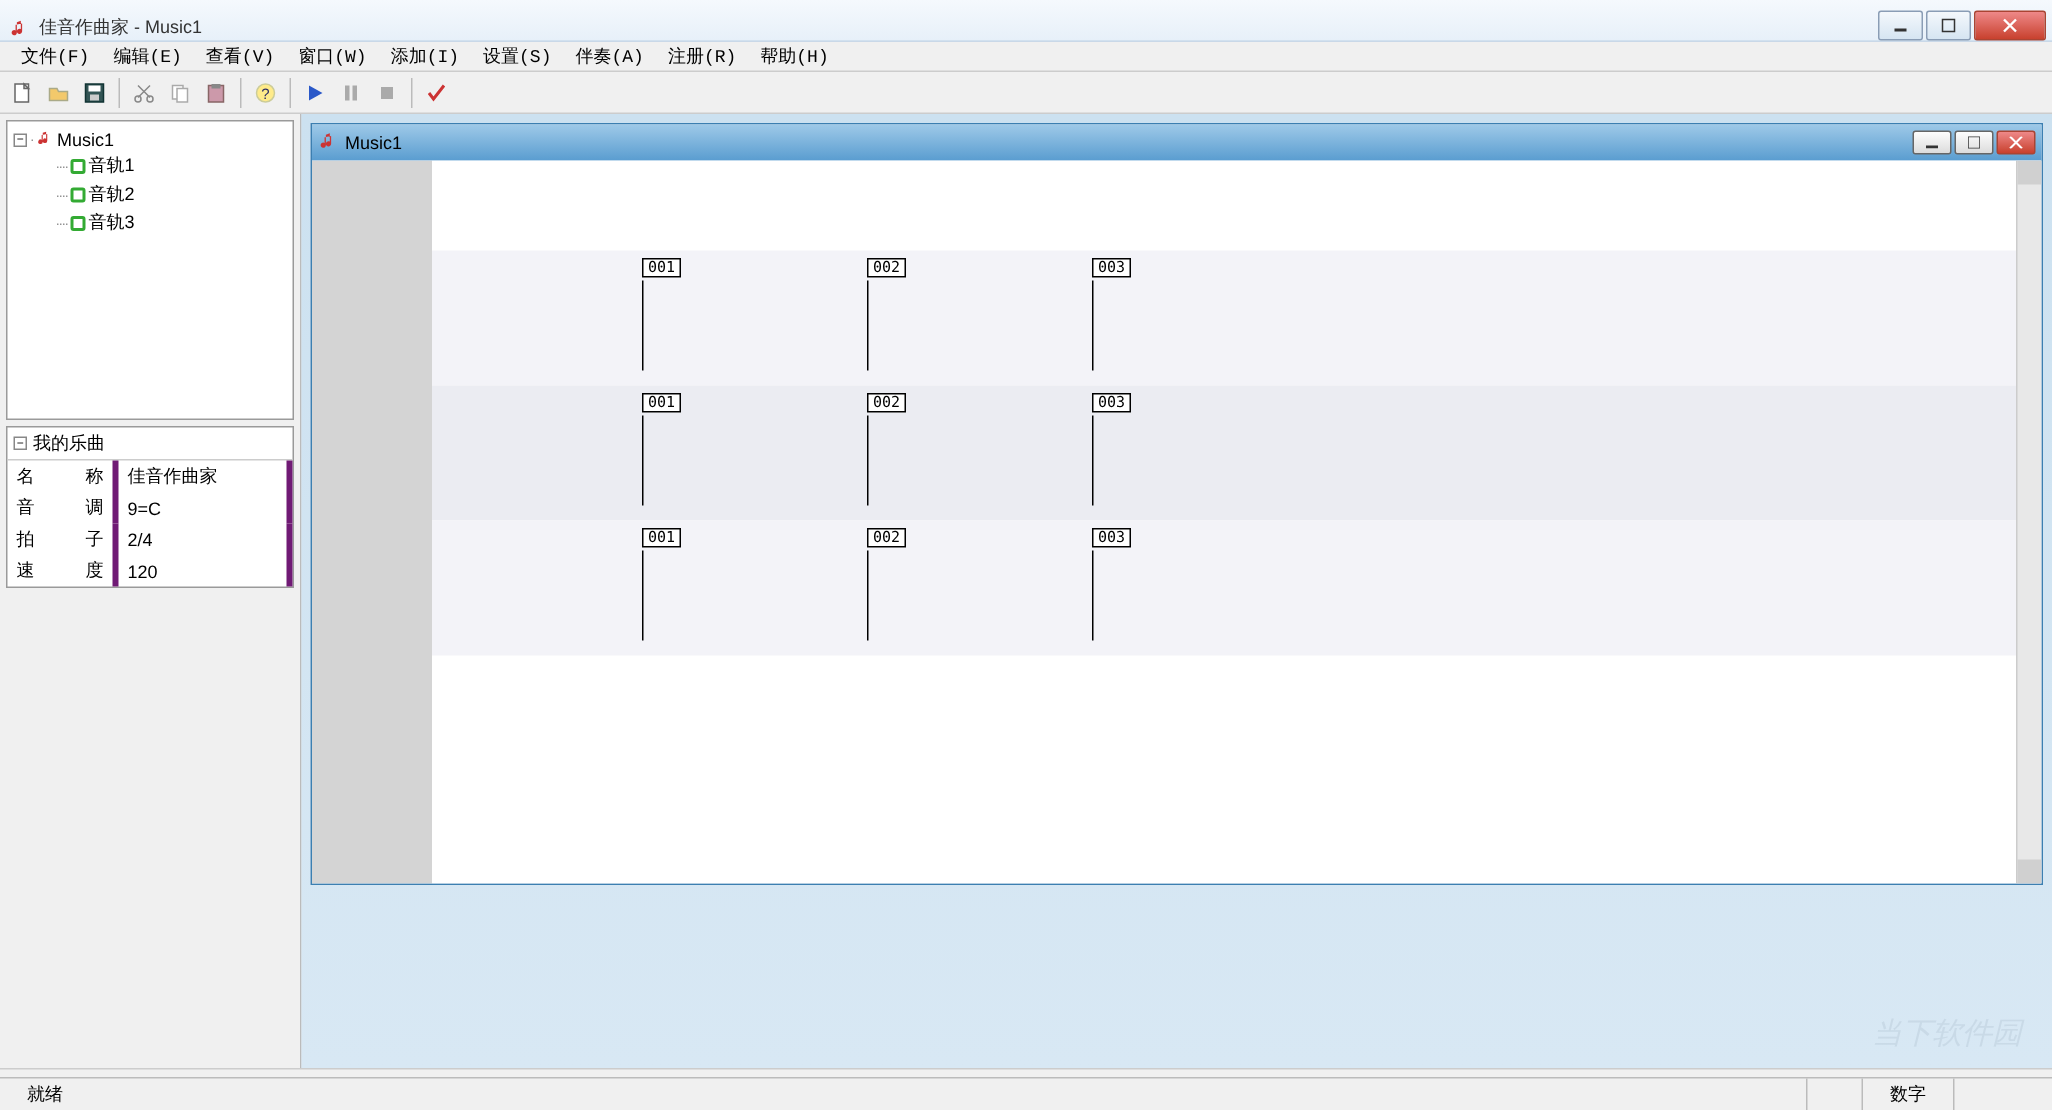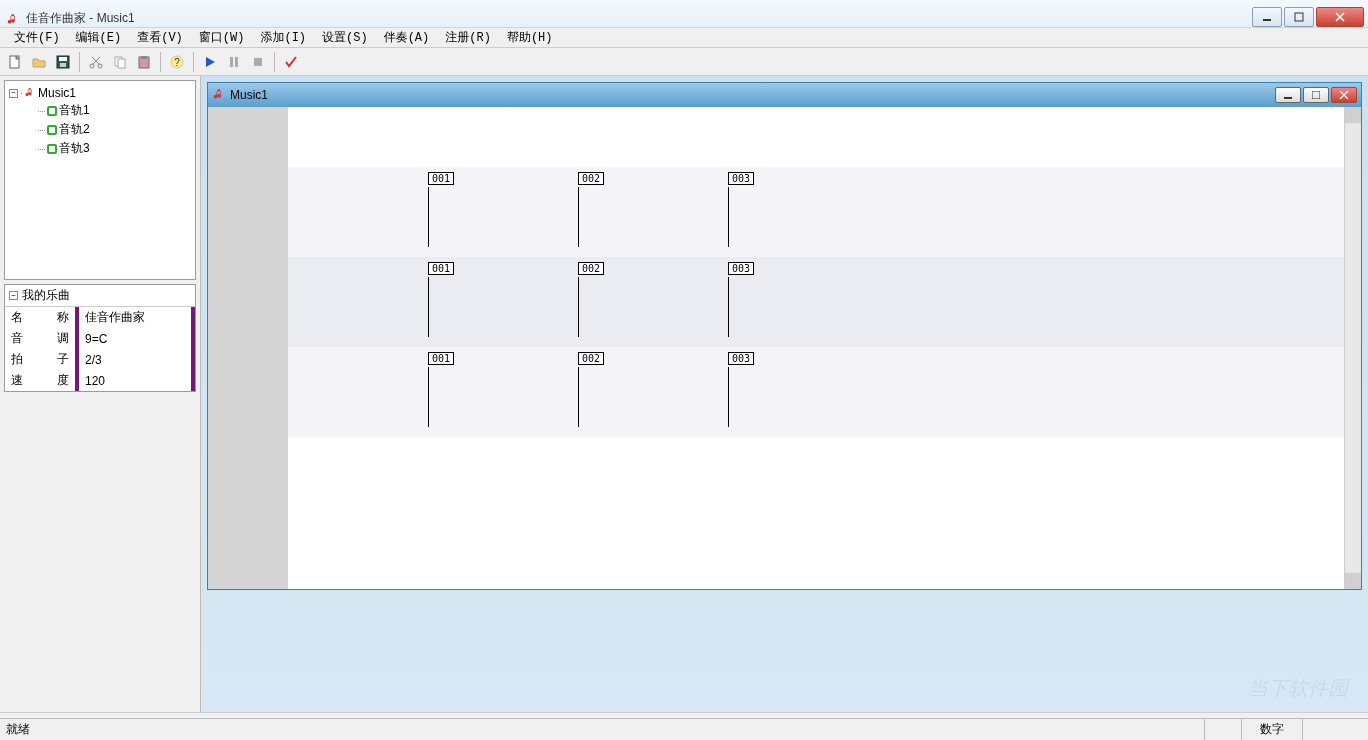--- a/index.html
+++ b/index.html
@@ -68,21 +68,21 @@
 .track-row { position: relative; }
 .measure { position:absolute; top:5px; display:flex; flex-direction:column; align-items:flex-start; }
 .measure .num { border:1px solid #000; padding:0 3px; font-size:10px; background:#fff; font-family: monospace; }
 .measure .bar { width:1px; height:60px; background:#000; margin-top:2px; }
 
 
 .score-spacer { height: 60px; }
 
 
 .statusbar { height: 22px; background: #f0f0f0; border-top: 1px solid #bbb; display:flex; align-items:center; padding: 0 6px; }
-.status-left { flex:1; }
+.status-left { flex:1;margin-left:12px; }
 .status-cell { border-left:1px solid #bbb; padding:0 18px; height:100%; display:flex; align-items:center; }
 
 
 .watermark { position:absolute; right:20px; bottom:10px; color:rgba(120,140,160,.15); font-size:20px; font-style:italic; pointer-events:none; }
 </style>
 </head>
 <body>
 
 <div class="titlebar">
   <svg class="app-icon" viewBox="0 0 16 16">
@@ -229,21 +229,21 @@
             <tr>
               <td>名　　称</td>
               <td>佳音作曲家</td>
             </tr>
         <tr>
               <td>音　　调</td>
               <td>9=C</td>
             </tr>
         <tr>
               <td>拍　　子</td>
-              <td>2/3</td>
+              <td>2/4</td>
             </tr>
         <tr>
               <td>速　　度</td>
               <td>120</td>
             </tr>
       </tbody>
         </table>
     </div>
 
     <div style="flex:1"></div>

